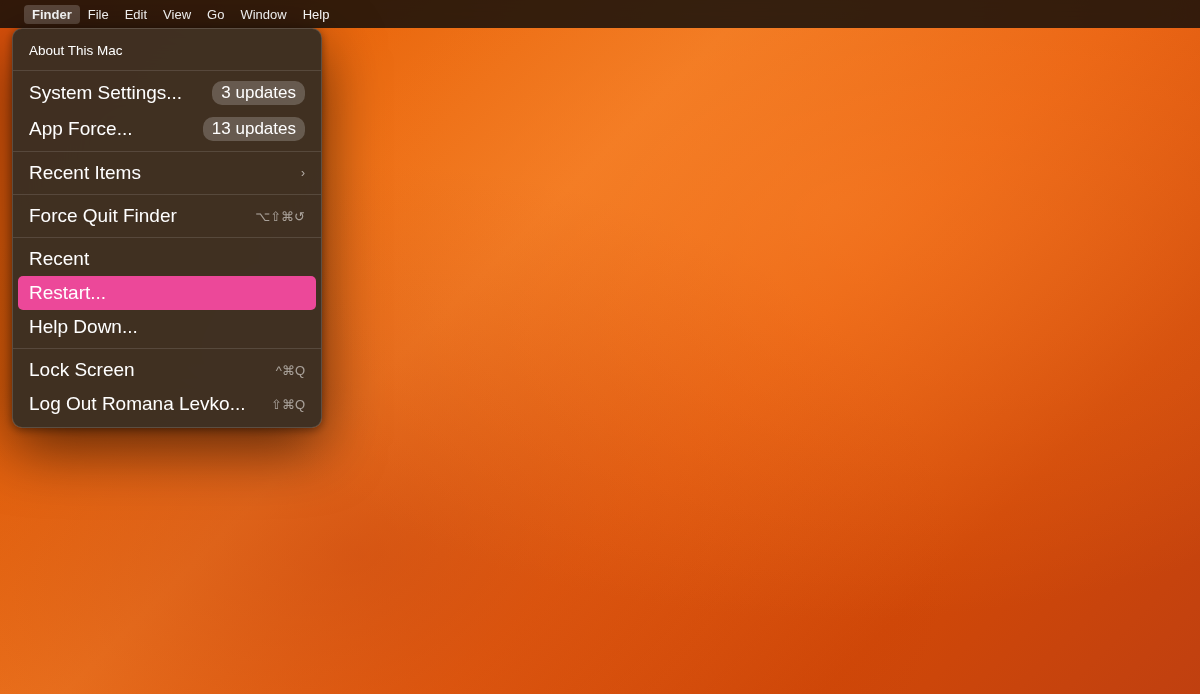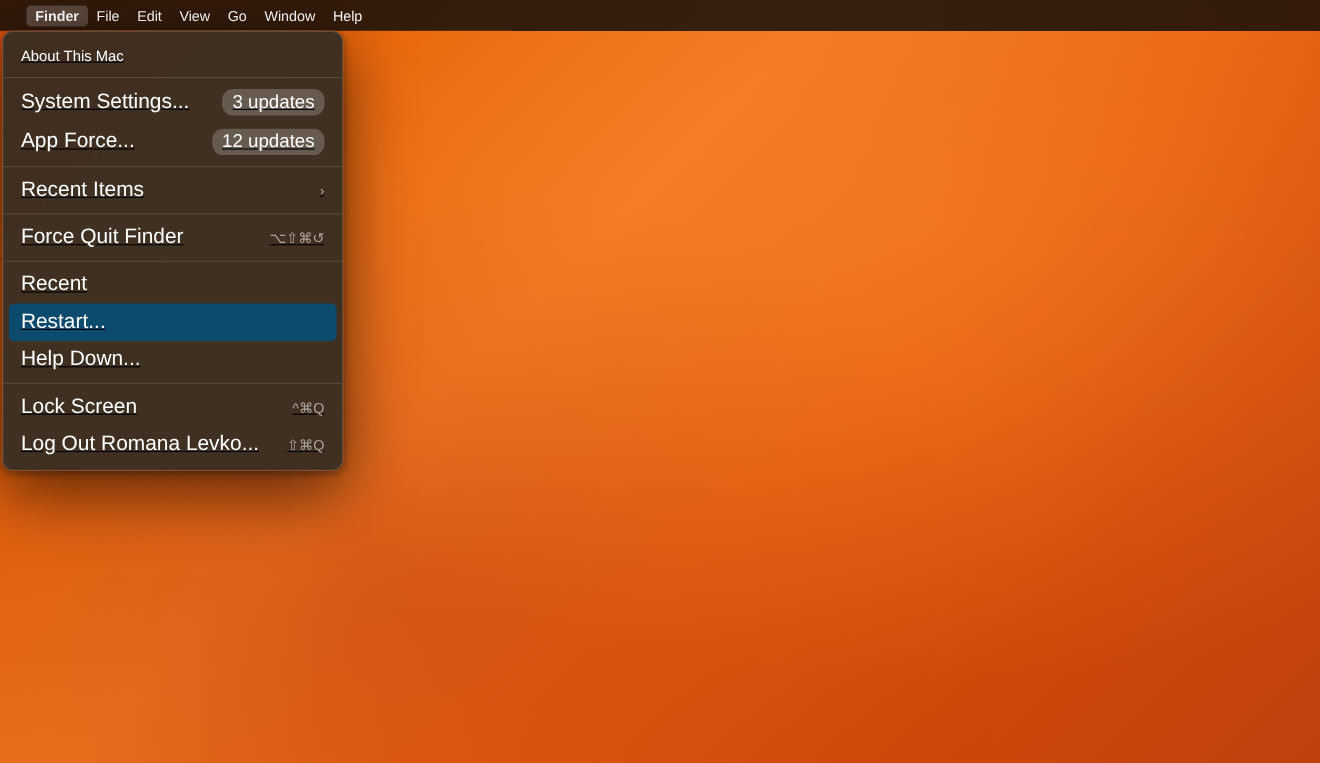--- a/index.html
+++ b/index.html
@@ -65,46 +65,45 @@
     }
 
     .menubar-item.finder {
       font-weight: 700;
     }
 
     
     .apple-menu {
       position: absolute;
       top: 28px;
-      left: 2px;
+      left: 12px;
       width: 310px;
       background: rgba(55, 45, 35, 0.95);
       backdrop-filter: blur(40px);
       border-radius: 10px;
       border: 1px solid rgba(255,255,255,0.15);
       box-shadow: 0 20px 60px rgba(0,0,0,0.6), 0 2px 8px rgba(0,0,0,0.4);
       z-index: 200;
       padding: 6px 0;
       overflow: hidden;
-      text-decoration: underline;
     }
 
     .menu-item {
       display: flex;
       align-items: center;
       justify-content: space-between;
       padding: 6px 16px;
       color: #fff;
       font-size: 13.5px;
       cursor: pointer;
       min-height: 26px;
     }
 
     .menu-item.highlighted {
-      background: #0c4a6e;
+      background: #ec4899;
       border-radius: 5px;
       margin: 0 5px;
       padding: 6px 11px;
     }
 
     .menu-item .item-label {
       font-size: 19px;
       color: #fff;
     }
 
@@ -168,21 +167,21 @@
 
   <div class="menu-divider"></div>
 
   <div class="menu-item">
     <span class="item-label">System Settings...</span>
     <span class="badge">3 updates</span>
   </div>
 
   <div class="menu-item">
     <span class="item-label">App Force...</span>
-    <span class="badge">12 updates</span>
+    <span class="badge">13 updates</span>
   </div>
 
   <div class="menu-divider"></div>
 
   <div class="menu-item">
     <span class="item-label">Recent Items</span>
     <span class="chevron">›</span>
   </div>
 
   <div class="menu-divider"></div>

